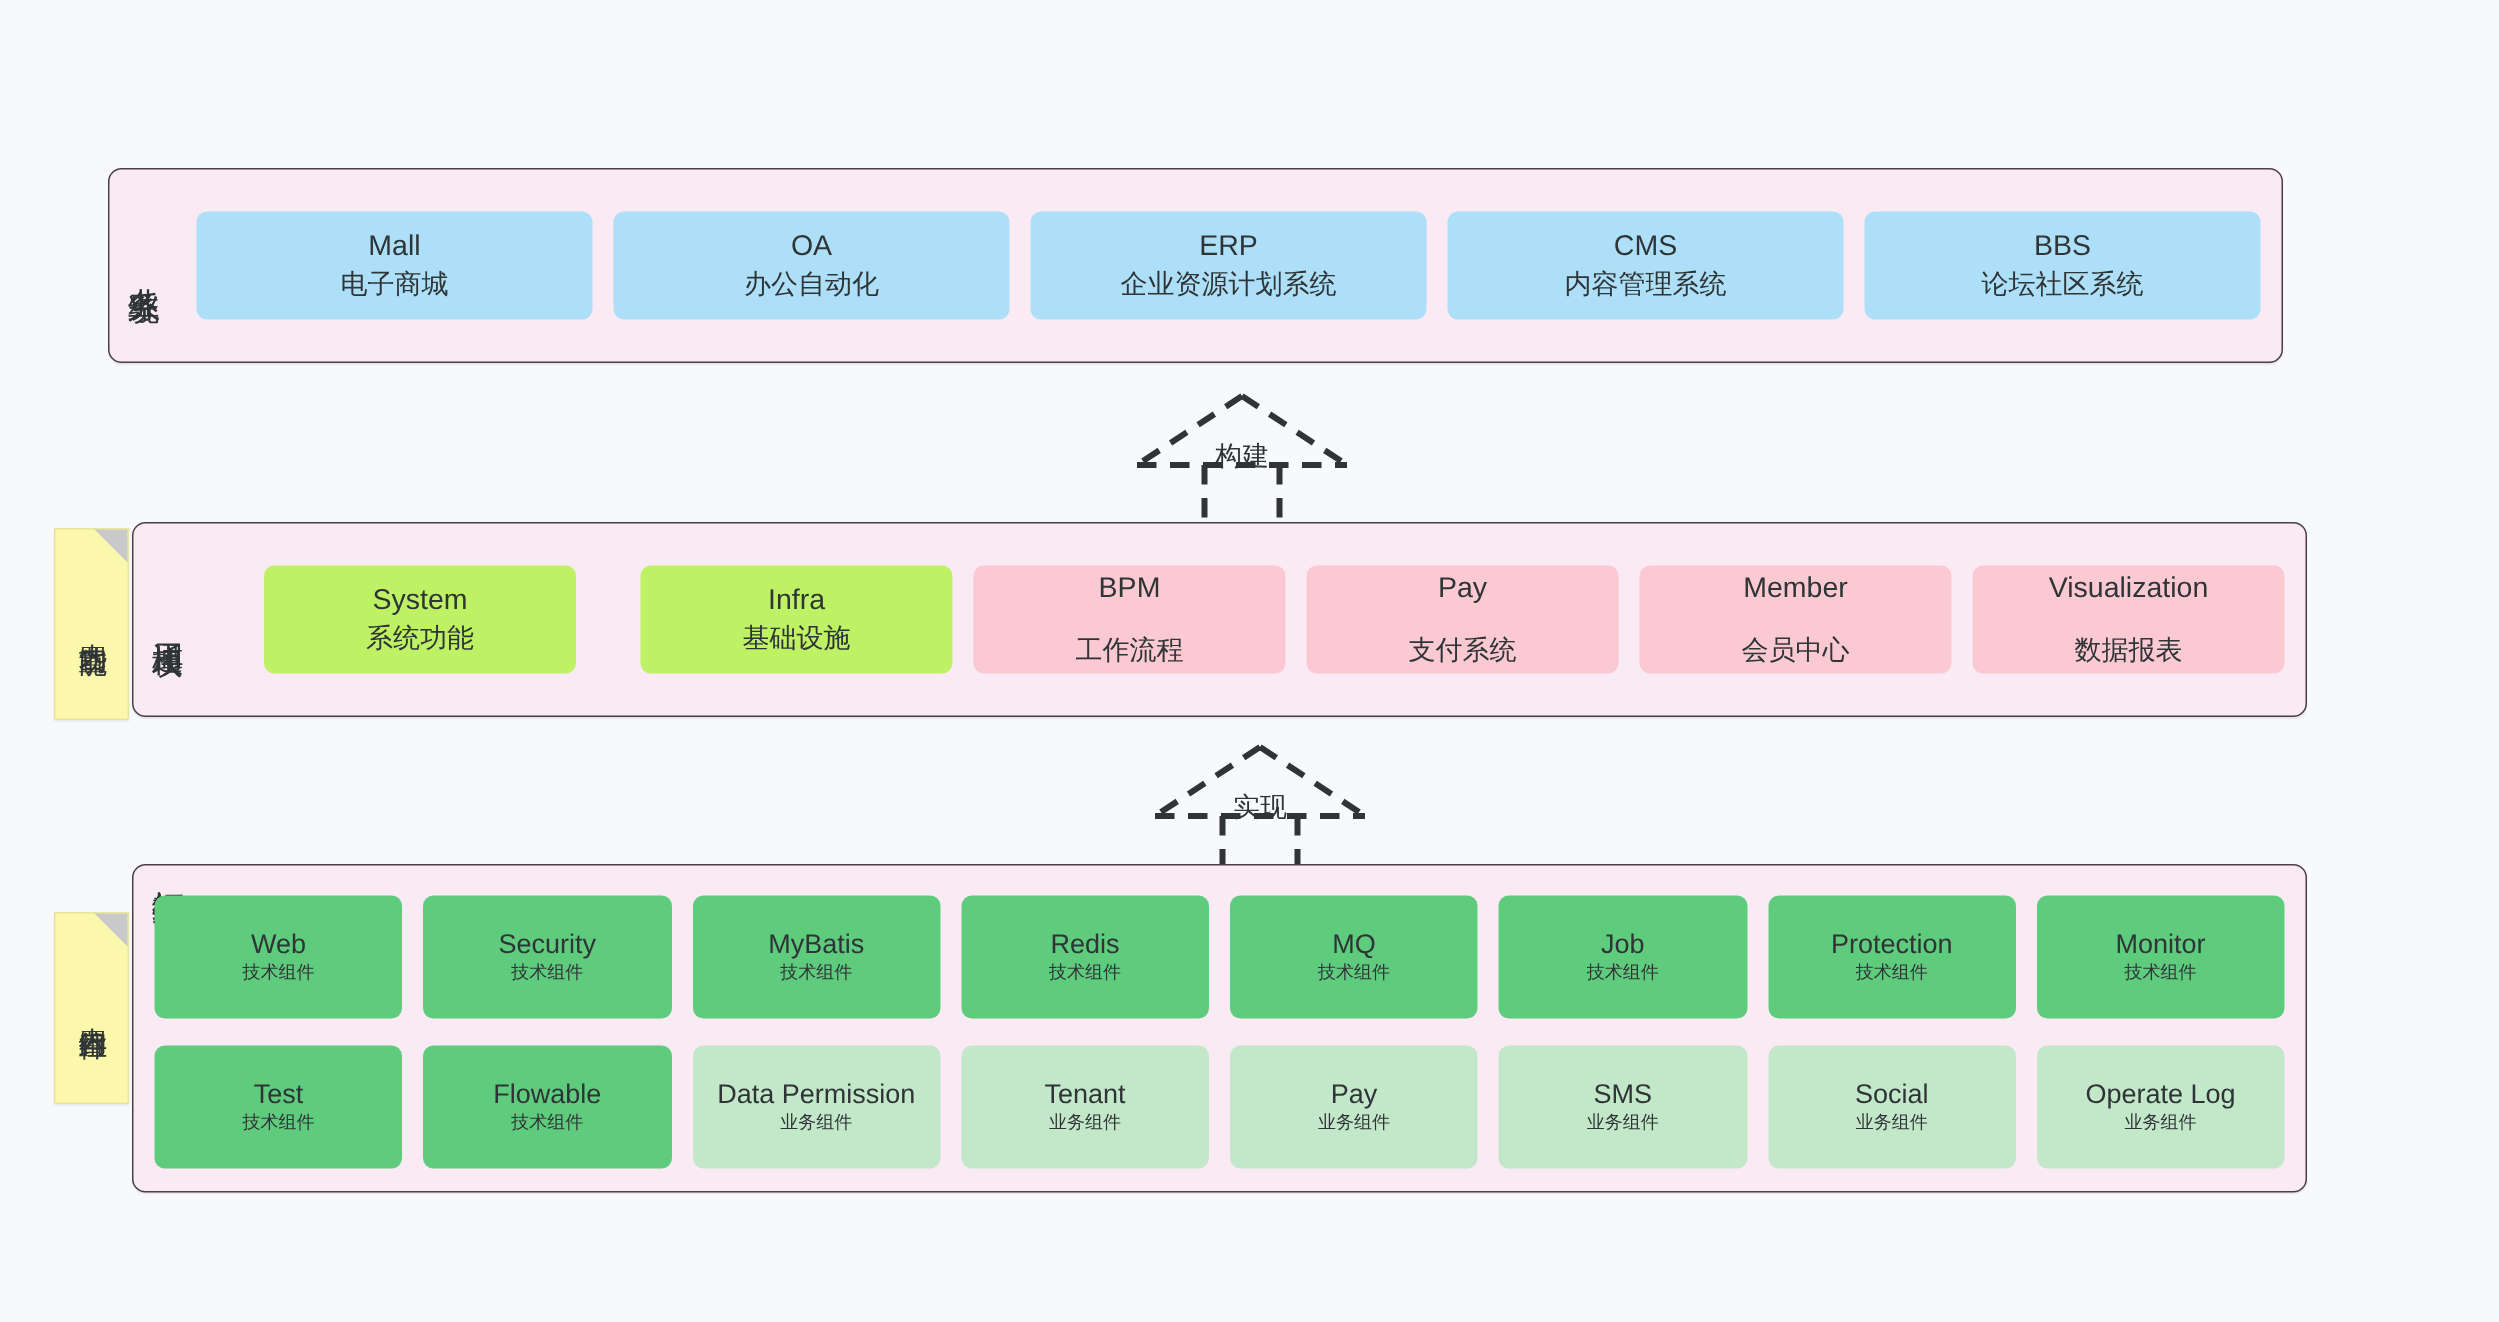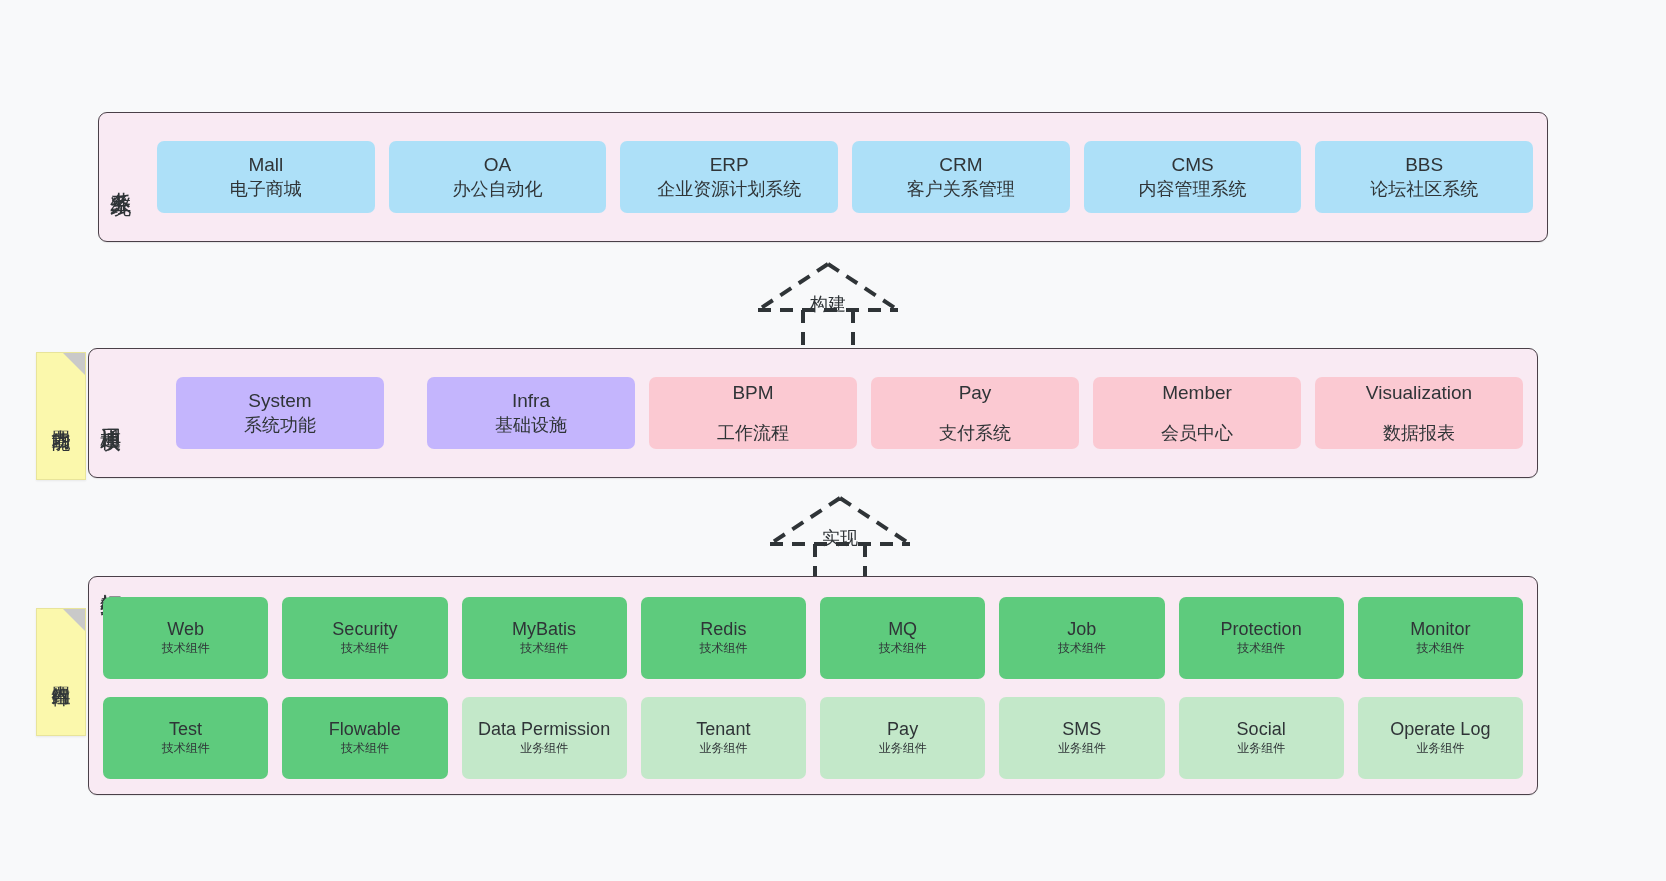--- a/index.html
+++ b/index.html
@@ -63,27 +63,27 @@
     line-height: 1.28;
     padding: 4px 6px;
     box-sizing: border-box;
     color: #2f3437;
   }
   .cell .t1 { font-size: 19px; }
   .cell .t2 { font-size: 18px; }
 
   
   .c-blue       { background: #ade0f8; }
-  .c-red        { background: #c4b5fd; margin-left: 29px; }
+  .c-red        { background: #bef264; margin-left: 29px; }
   .c-pink       { background: #fbc9d2; justify-content: space-between; }
   .c-green      { background: #5ecb7d; }
   .c-greenlight { background: #c3e8c9; }
 
   
-  #layer-business  { left: 98px;  top: 112px; width: 1450px; height: 130px; }
+  #layer-business  { left: 72px;  top: 112px; width: 1450px; height: 130px; }
   #layer-business  .cell { height: 72px; }
 
   #layer-modules   { left: 88px;  top: 348px; width: 1450px; height: 130px; }
   #layer-modules   .cell { height: 72px; }
 
   #layer-framework { left: 88px;  top: 576px; width: 1450px; height: 219px; flex-direction: column; }
   #layer-framework .cell { height: 82px; }
   #layer-framework .cell .t1 { font-size: 18px; }
   #layer-framework .cell .t2 { font-size: 12px; }
 
@@ -144,24 +144,20 @@
         <span class="t1">Mall</span>
         <span class="t2">电子商城</span>
       </div>
       <div class="cell c-blue">
         <span class="t1">OA</span>
         <span class="t2">办公自动化</span>
       </div>
       <div class="cell c-blue">
         <span class="t1">ERP</span>
         <span class="t2">企业资源计划系统</span>
-      </div>
-      <div class="cell c-blue">
-        <span class="t1">CRM</span>
-        <span class="t2">客户关系管理</span>
       </div>
       <div class="cell c-blue">
         <span class="t1">CMS</span>
         <span class="t2">内容管理系统</span>
       </div>
       <div class="cell c-blue">
         <span class="t1">BBS</span>
         <span class="t2">论坛社区系统</span>
       </div>
     </div>

